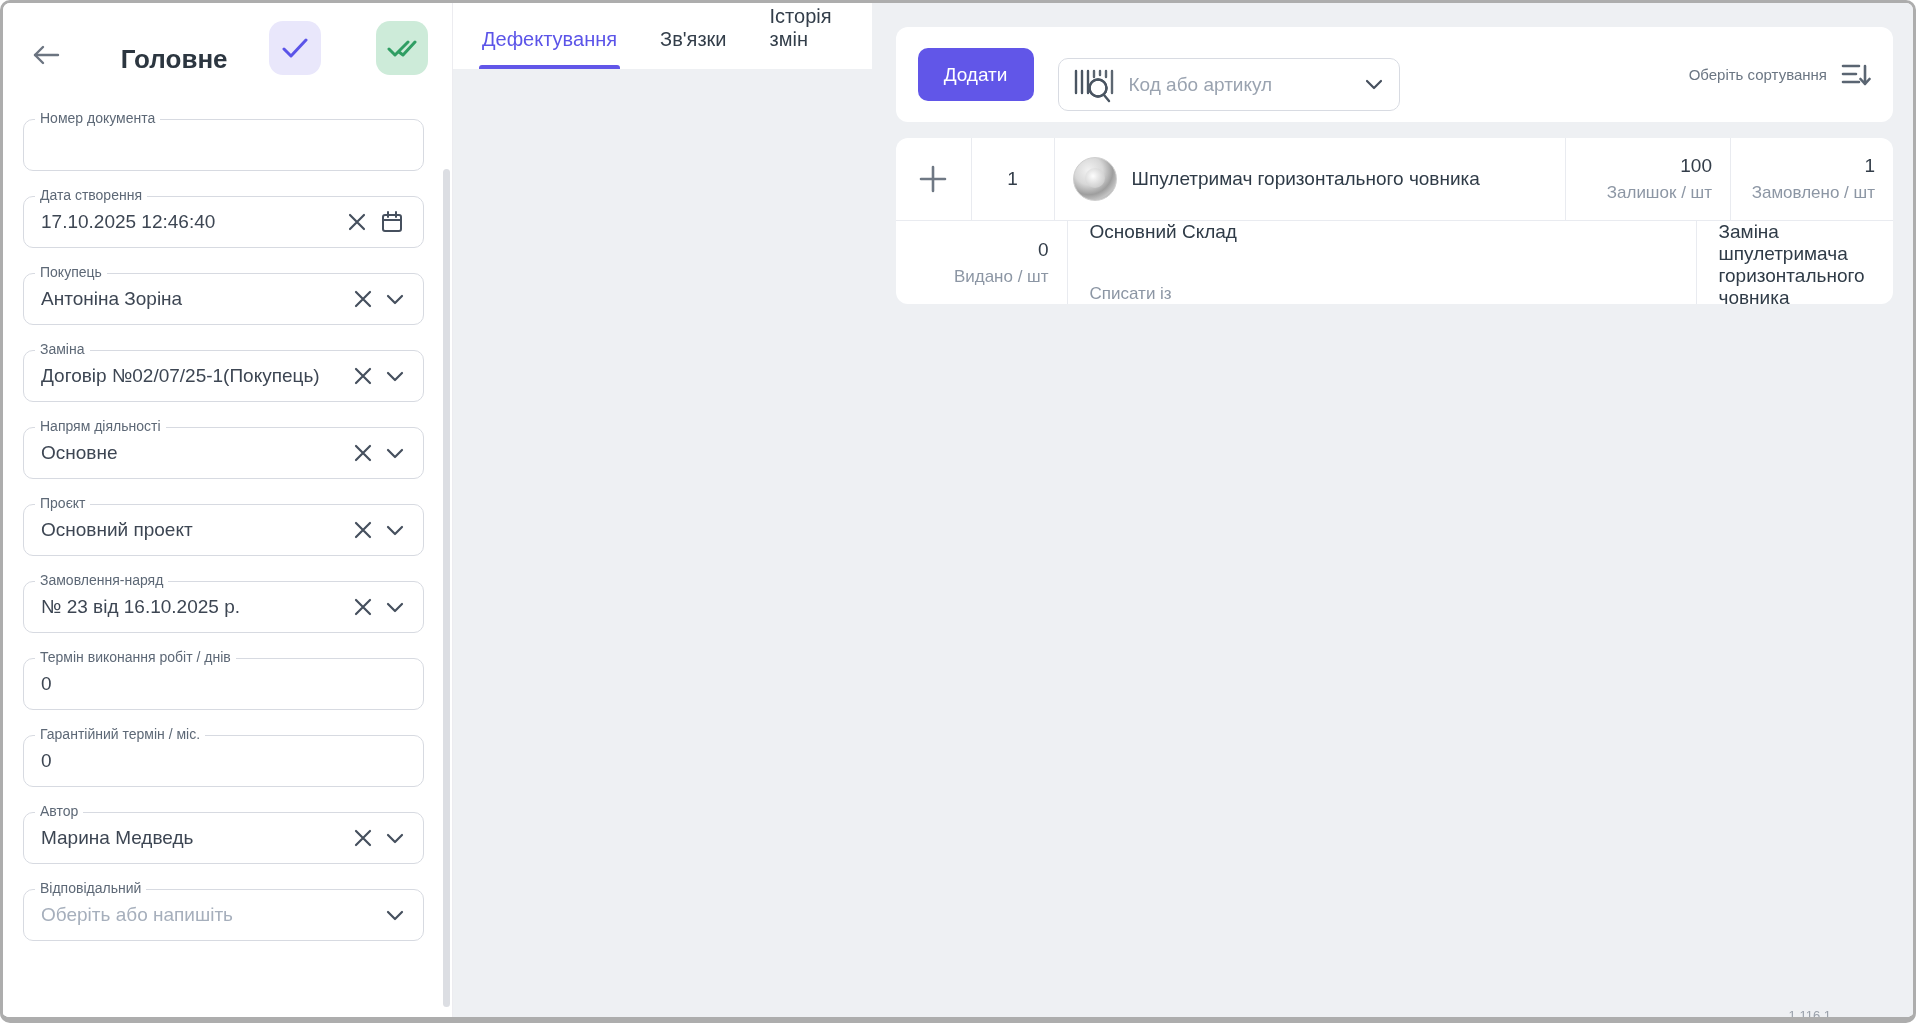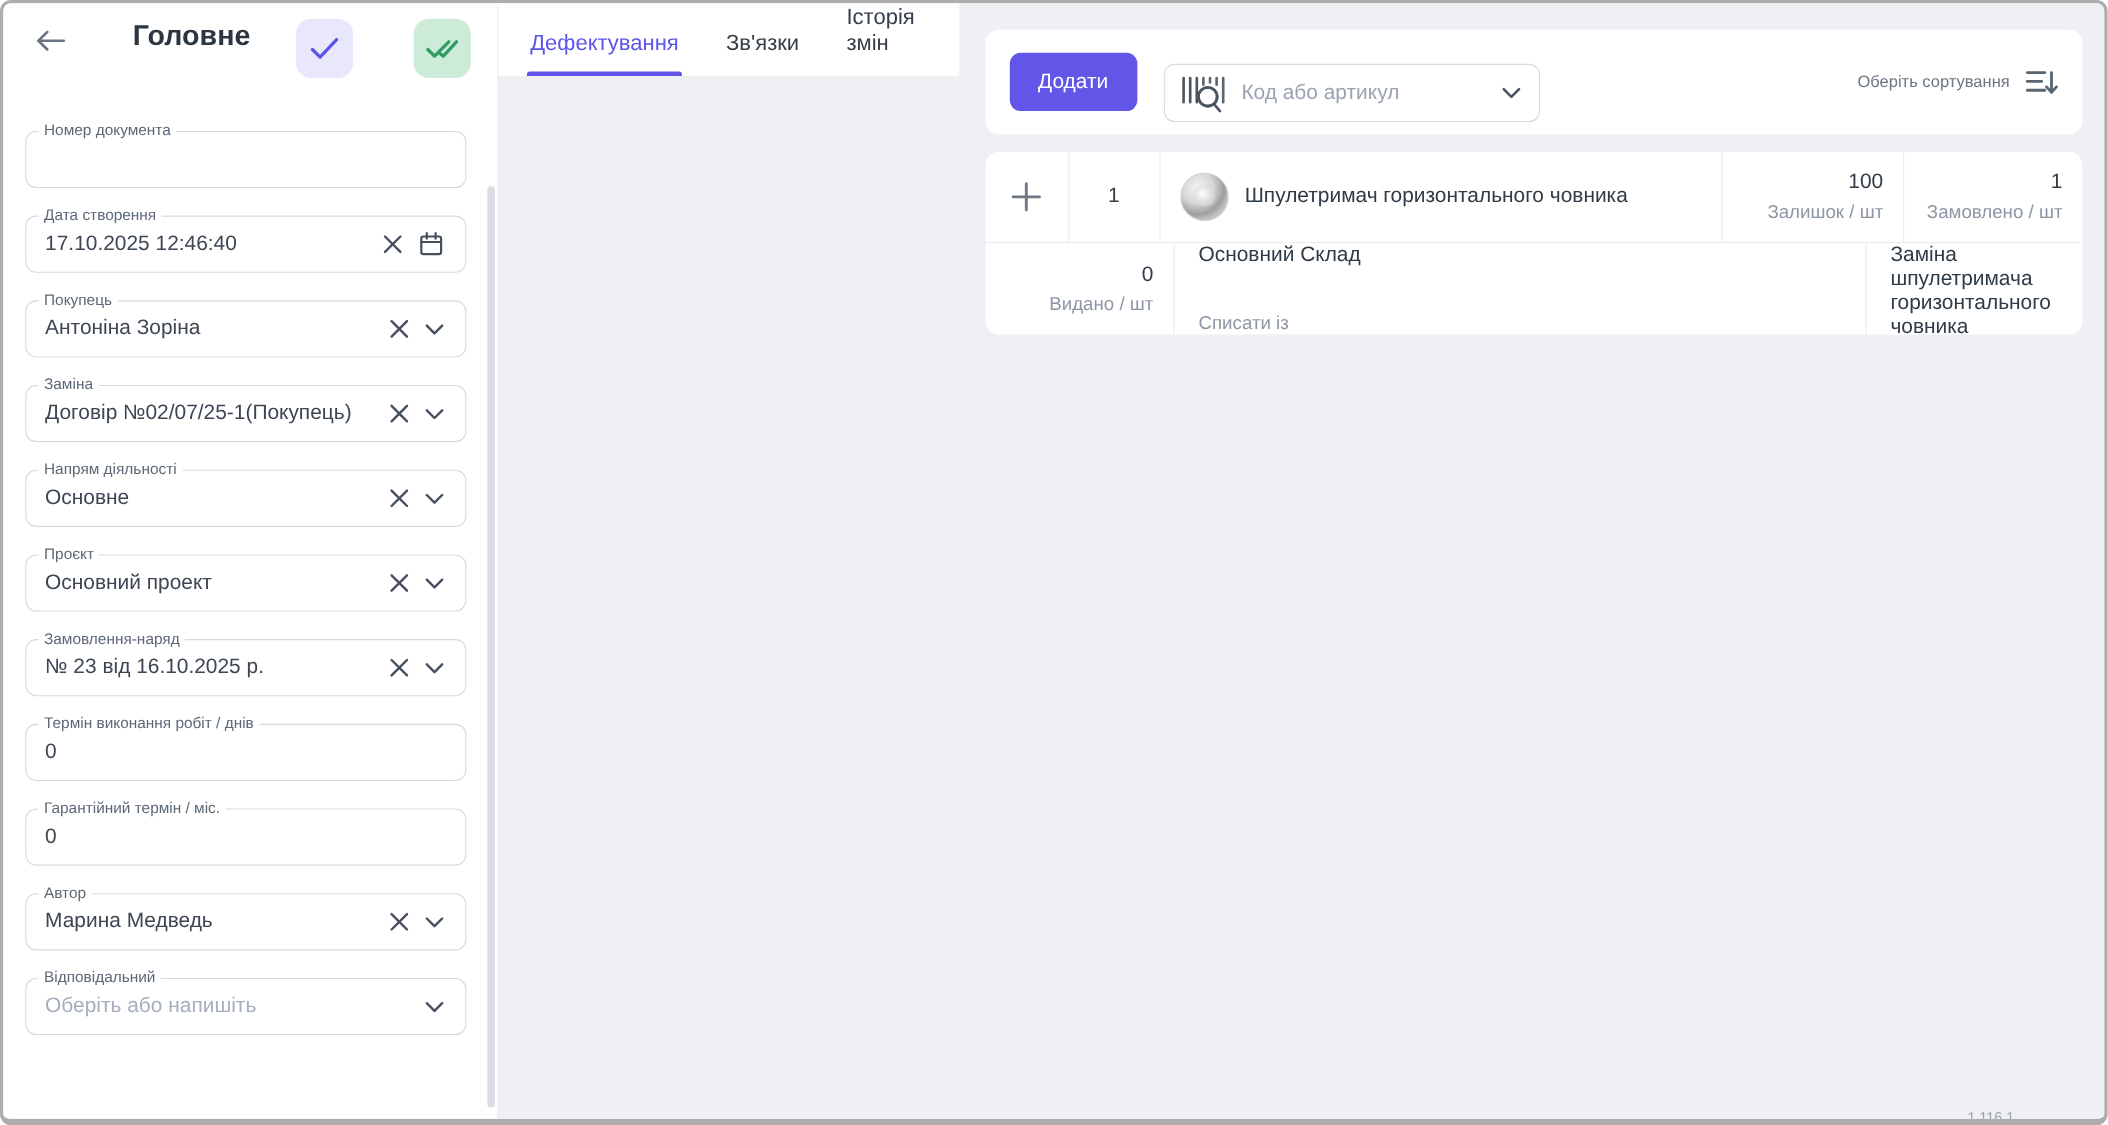--- a/index.html
+++ b/index.html
@@ -5,21 +5,21 @@
   * { margin:0; padding:0; box-sizing:border-box; }
   html,body { width:1916px; height:1023px; background:#ffffff; font-family:"Liberation Sans", sans-serif; }
   .window{ position:absolute; left:0; top:0; width:1916px; height:1023px;
     border:3px solid #adadad; border-bottom-width:6px; border-radius:10px; overflow:hidden;
     display:flex; background:#ffffff; }
 
   
   .sidebar{ width:450px; min-width:450px; background:#fff; border-right:1px solid #ececf0;
     position:relative; display:flex; flex-direction:column; }
   .doc-title{ padding:18px 24px 14px 24px; font-size:19px; color:#39424e; border-bottom:1px solid #e9ebef; }
-  .side-header{ display:flex; align-items:flex-start; padding:14px 24px 0 24px; height:72px;gap:41px; }
+  .side-header{ display:flex; align-items:flex-end; padding:14px 24px 0 24px; height:72px;gap:41px; }
   .back-btn{ width:40px; height:40px; display:flex; align-items:center; justify-content:center; cursor:pointer; }
   .side-header h1{ font-size:26px; font-weight:700; color:#2c3640; margin-left:14px; flex:1; }
   .sq-btn{ width:54px; height:54px; border-radius:14px; display:flex; align-items:center; justify-content:center; cursor:pointer; border:none; }
   .sq-btn.purple{ background:#e9e7fb; margin-right:14px; }
   .sq-btn.green{ background:#cdebd9; }
   .form{ padding:44px 28px 20px 20px; flex:1; }
   .field{ position:relative; height:52px; border:1px solid #d7dae1; border-radius:10px;
     margin-bottom:25px; display:flex; align-items:center; padding:0 19px 0 17px; background:#fff; }
   .field .flabel{ position:absolute; top:-10px; left:11px; background:#fff; padding:0 5px;
     font-size:14px; color:#5d6876; white-space:nowrap; }

